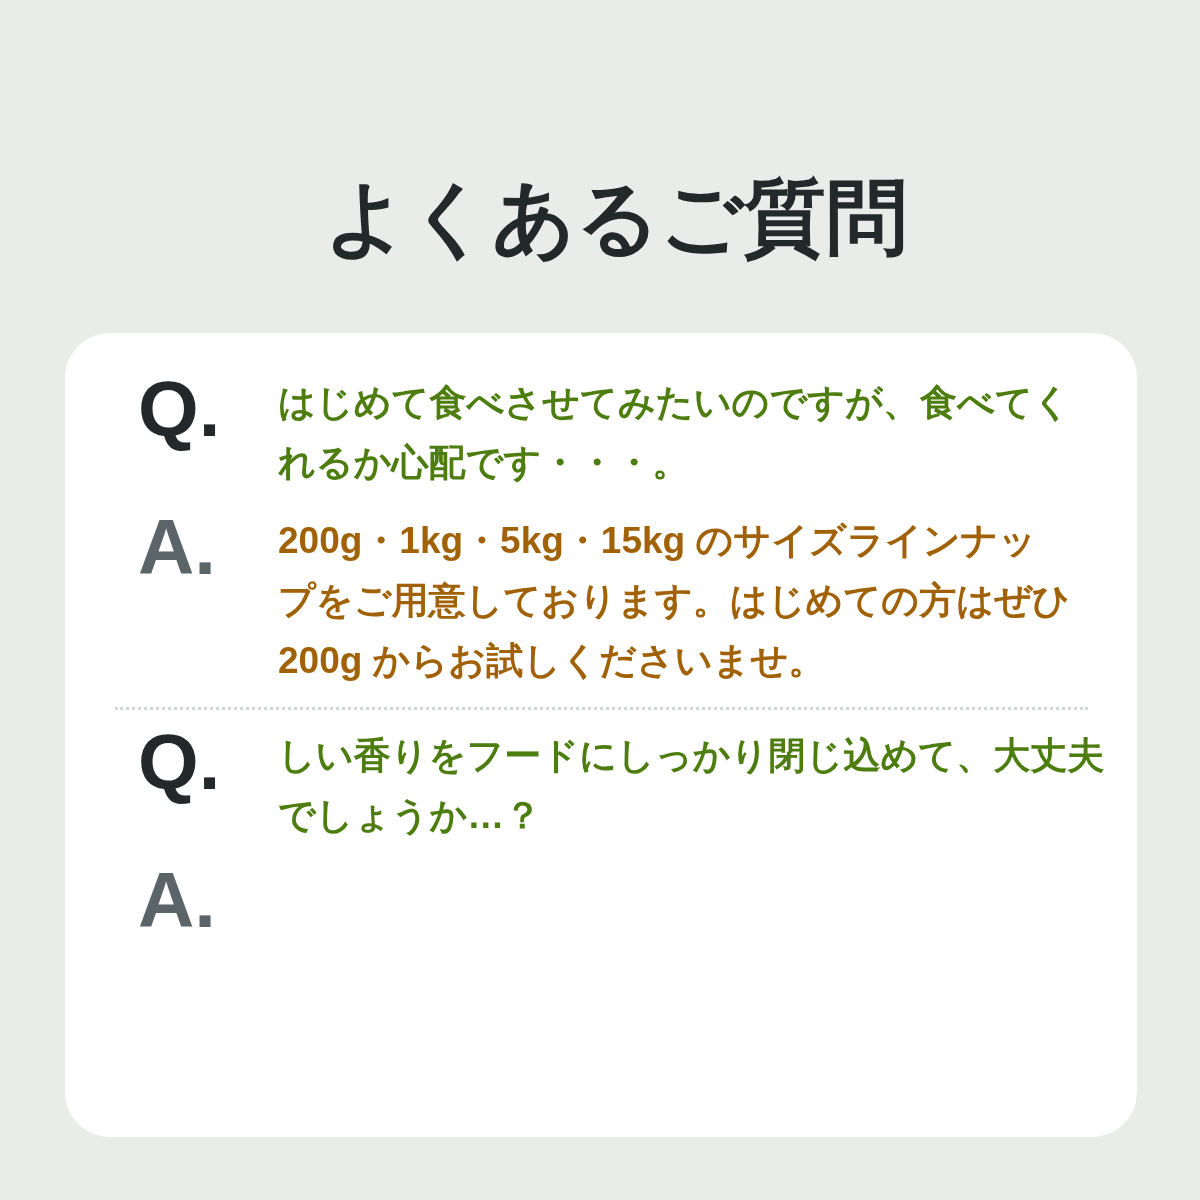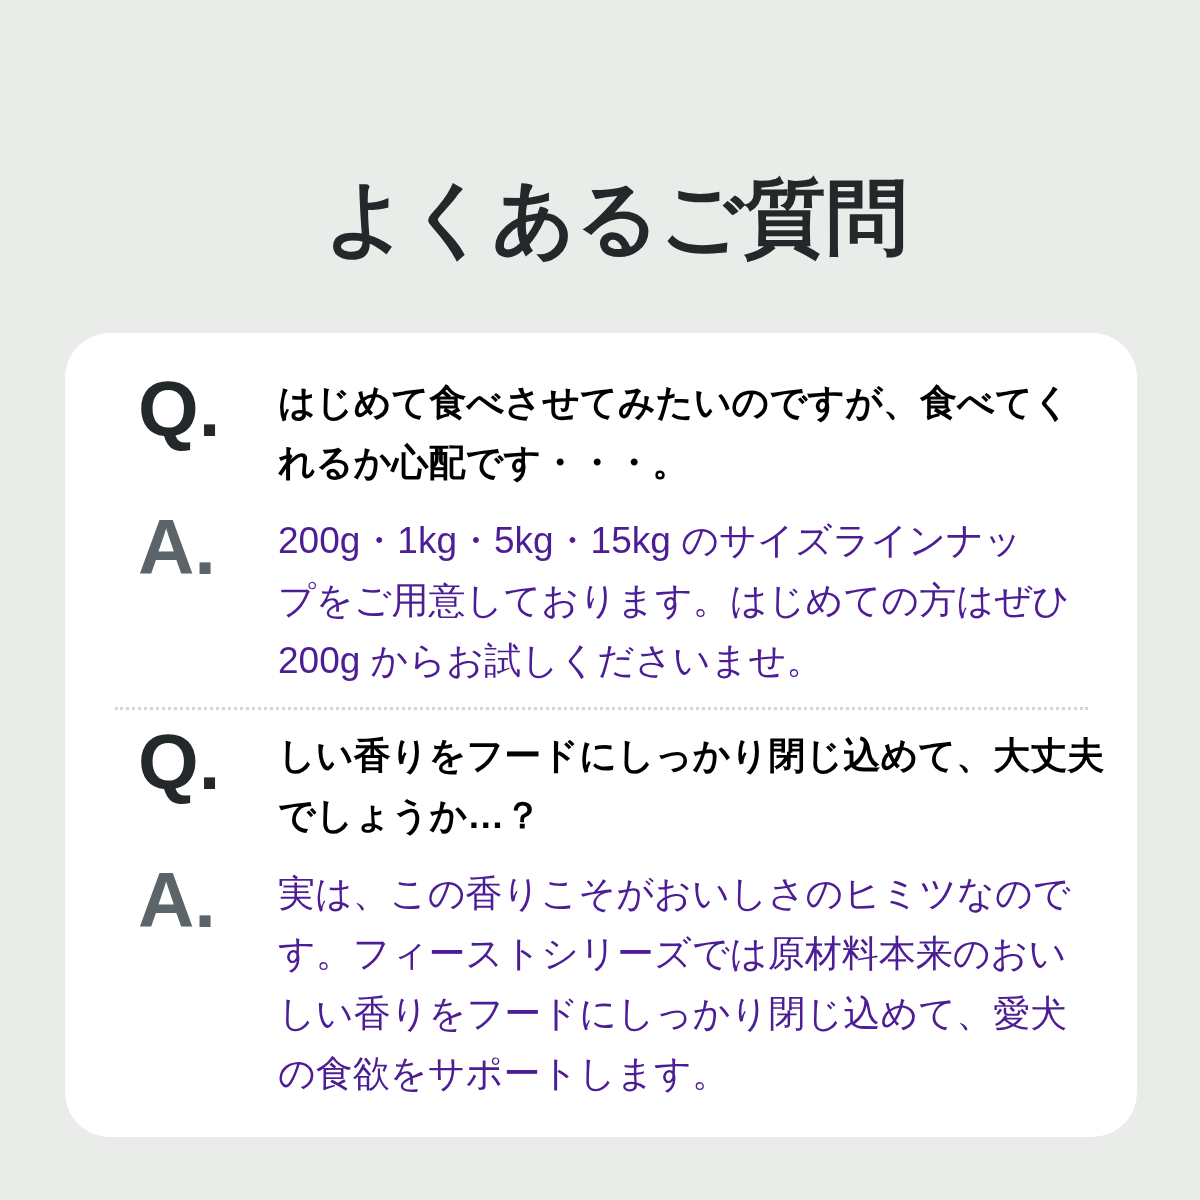--- a/index.html
+++ b/index.html
@@ -56,22 +56,22 @@
     font-weight: 700;
   }
   .marker.q-mark { color: #23282b; }
   .marker.a-mark { color: #5b6468; }
   .qa-text {
     flex: 1;
     white-space: pre;
     font-size: 37px;
     line-height: 60px;
   }
-  .qa-text.question { color: #000000; font-weight: 700; }
-  .qa-text.answer   { color: #4c1d95; font-weight: 400; }
+  .qa-text.question { color: #4d7c0f; font-weight: 700; }
+  .qa-text.answer   { color: #a16207; font-weight: 700; }
   .divider {
     height: 0;
     border-top: 3px dotted #d2d6d4;
     margin: 16px 49px 16px 50px;
   }
 </style>
 </head>
 <body>
 
 <div class="page">
@@ -94,21 +94,17 @@
 
     <div class="divider"></div>
 
     <div class="qa-row question-row">
       <div class="marker q-mark">Q.</div>
       <div class="qa-text question">しい香りをフードにしっかり閉じ込めて、大丈夫
 でしょうか…？</div>
     </div>
     <div class="qa-row answer-row">
       <div class="marker a-mark">A.</div>
-      <div class="qa-text answer">実は、この香りこそがおいしさのヒミツなので
-す。フィーストシリーズでは原材料本来のおい
-しい香りをフードにしっかり閉じ込めて、愛犬
-の食欲をサポートします。</div>
     </div>
 
   </section>
 
 </div>
 
 </body></html>

